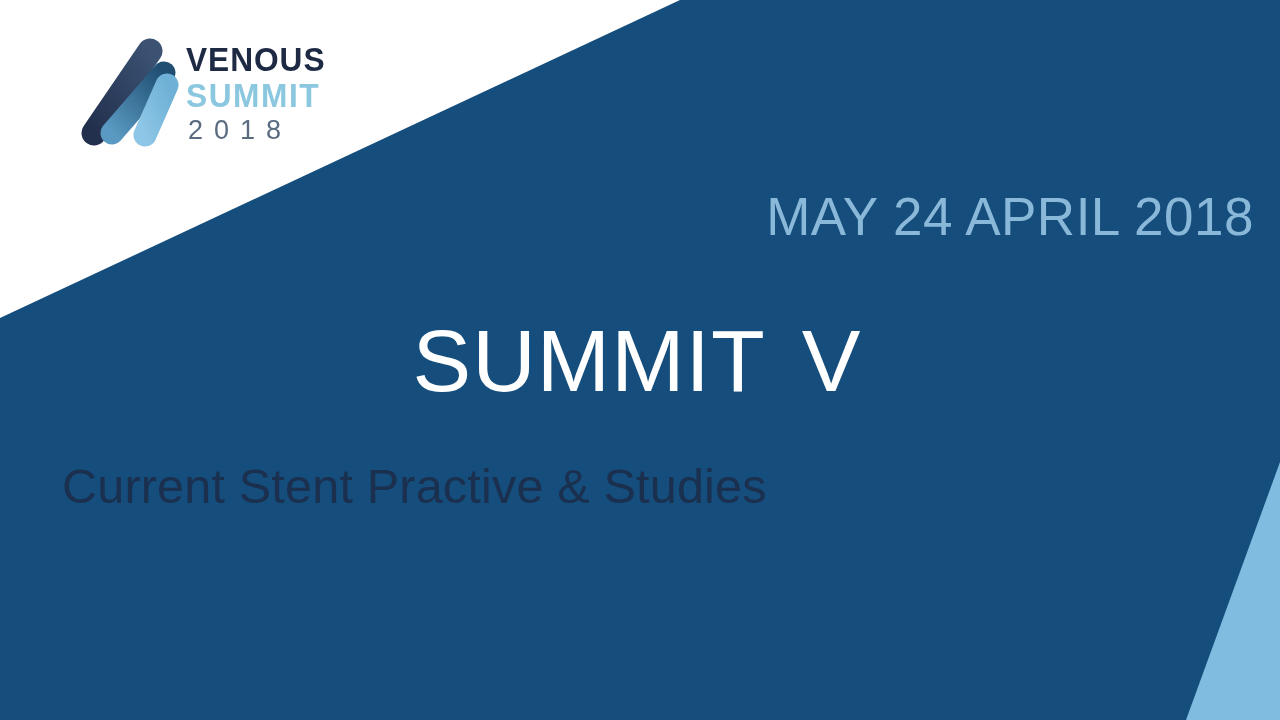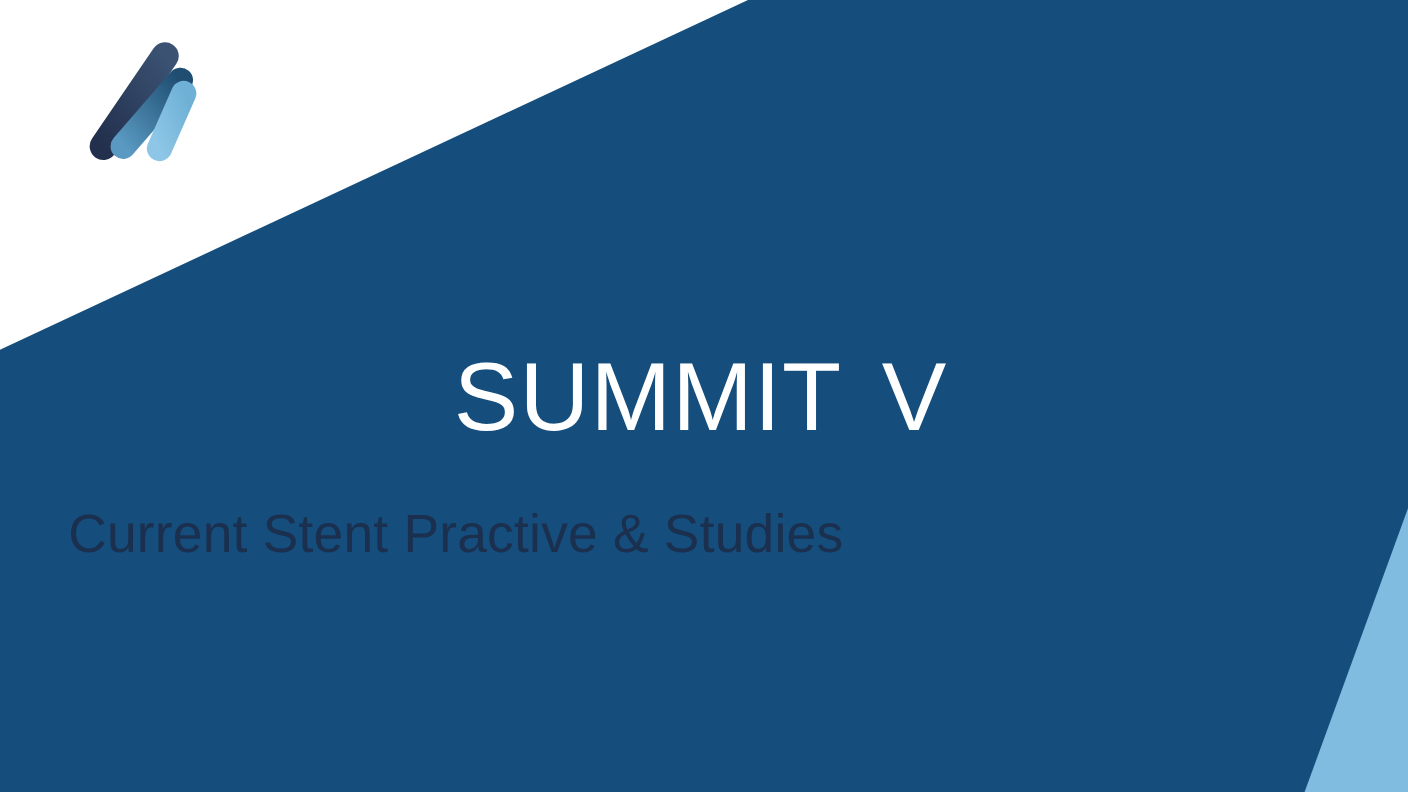--- a/index.html
+++ b/index.html
@@ -155,22 +155,28 @@
         </linearGradient>
       </defs>
 
       <line x1="22" y1="96" x2="78" y2="14" stroke="url(#gradDark)" stroke-width="25" stroke-linecap="round"></line>
 
       <line x1="40" y1="96" x2="92" y2="36" stroke="url(#gradMid)" stroke-width="23" stroke-linecap="round"></line>
 
       <line x1="73" y1="98" x2="95" y2="48" stroke="url(#gradLight)" stroke-width="23" stroke-linecap="round"></line>
     </svg>
 
+    <div class="logo-text">
+      <div class="logo-venous">VENOUS</div>
+      <div class="logo-summit">SUMMIT</div>
+      <div class="logo-year">2018</div>
+    </div>
   </div>
 
+  <div class="date-line">MAY 24 APRIL 2018</div>
 
   <div class="session-title">
     <span>SUMMIT</span><span class="gap"></span><span>V</span>
   </div>
 
   <div class="session-subtitle">Current Stent Practive &amp; Studies</div>
 
 </div>
 
 </body></html>

